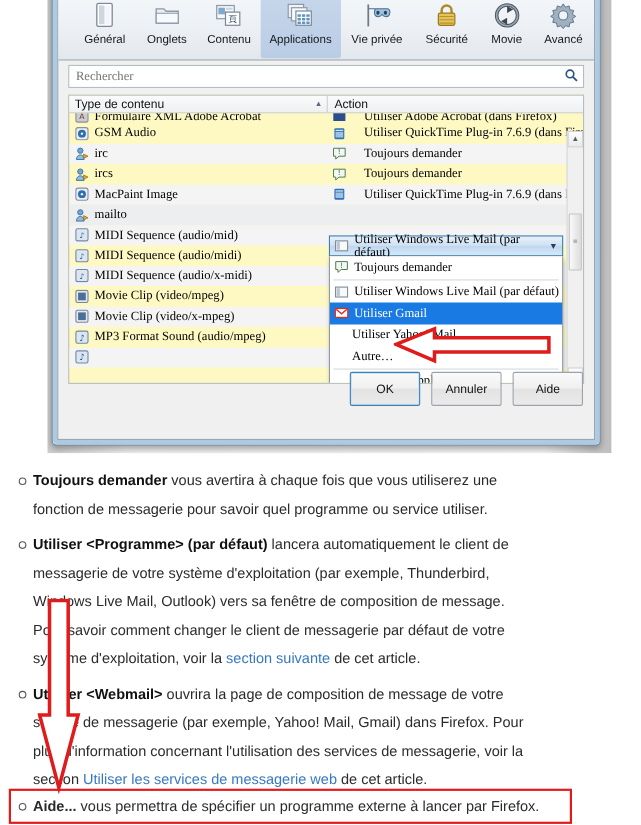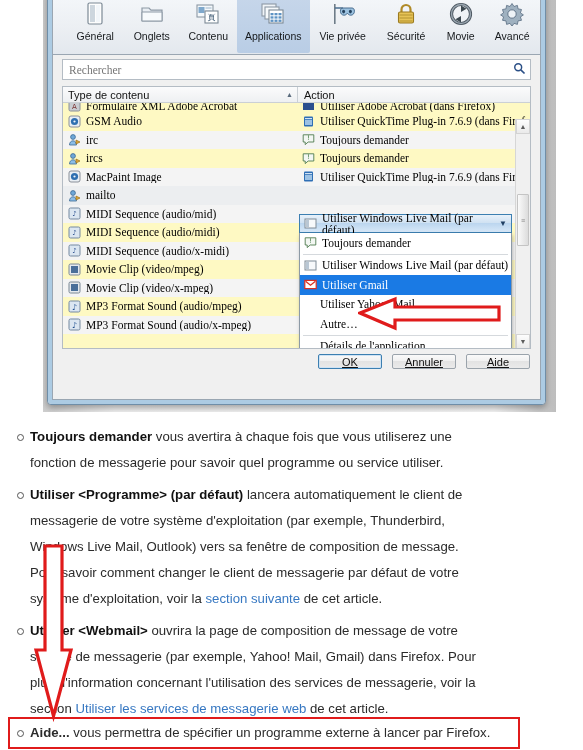--- a/index.html
+++ b/index.html
@@ -90,21 +90,21 @@
   .lhead .c2 { flex:1; padding-left:6px; display:flex; align-items:center; }
   .sortcaret { font-size:7px; color:#5a6b7d; }
 
   .lbody { position:relative; height:246px; }
   .row {
     display:flex; height:18.5px; align-items:center;
     font-family:"Liberation Serif", serif; font-size:11.5px; color:#000;
   }
   .row.alt { background:#f4f4f4; }
   .cell1 { width:235px; display:flex; align-items:center; padding-left:5px; gap:5px; overflow:hidden; white-space:nowrap;}
-  .cell2 { flex:1; display:flex; align-items:center; padding-left:4px; gap:5px; overflow:hidden; white-space:nowrap;}
+  .cell2 { flex:1; display:flex; align-items:center; padding-left:4px; gap:16px; overflow:hidden; white-space:nowrap;}
   .row.clipped { height:9px; overflow:hidden; align-items:flex-end; }
   .row.clipped .cell1, .row.clipped .cell2 { align-items:flex-end; height:18px;}
 
   .mini { width:13px; height:13px; flex:0 0 13px; display:block; }
   .combo {
     position:absolute; left:236px; width:213px; top:0; height:19px;
     border:1px solid #3c7fb1;
     background: linear-gradient(to bottom,#e8f1fa 0%,#cfe1f2 48%,#bcd6ef 50%,#d7e8f8 100%);
     display:flex; align-items:center; padding:0 4px; gap:5px;
     font-family:"Liberation Serif", serif; font-size:11.5px; color:#000;
@@ -136,24 +136,24 @@
           font-size:7px; color:#5c5c5c;
           background: linear-gradient(to bottom,#fdfdfd,#eaeaea); border:1px solid #d3d3d3;}
   .vthumb { position:absolute; left:1px; right:1px; top:75px; height:52px;
             background: linear-gradient(to right,#fafafa,#dcdcdc);
             border:1px solid #c4c4c4; border-radius:1px;
             display:flex; align-items:center; justify-content:center; font-size:7px; color:#888;}
 
   
   .btnrow { position:absolute; right:10px; bottom:30px; display:flex; gap:10px; }
   .btn {
-    width:64px; height:15px; font-size:11px; color:#111;
+    width:64px; height:31px; font-size:11px; color:#111;
     background: linear-gradient(to bottom,#fafafa 0%,#f0f0f0 48%,#e3e3e3 50%,#eaeaea 100%);
     border:1px solid #9aa3ab; border-radius:2px;
-    display:flex; align-items:center; justify-content:center;text-decoration:underline;
+    display:flex; align-items:center; justify-content:center;
   }
   .btn.def { border:1px solid #3c7fb1; box-shadow:0 0 0 1px #cfe3f4 inset; }
 
   
   .article {
     position:absolute; left:0; top:424px; width:486px;
     font-family:"Liberation Sans", sans-serif;
     font-size:13.2px; color:#2b2b2b; line-height:26px;
   }
   .bullet { position:relative; padding-left:30px; margin-bottom:6px; }
@@ -489,21 +489,20 @@
                 <span>MP3 Format Sound (audio/mpeg)</span>
               </div>
               <div class="cell2"></div>
             </div>
             <div class="row alt">
               <div class="cell1">
                 <svg class="mini" viewBox="0 0 13 13">
                     <rect x="1" y="1" width="11" height="11" rx="1.5" fill="#dbe6f1" stroke="#7489a0"></rect>
                     <text x="6.5" y="9.6" font-size="8" text-anchor="middle" fill="#1f4f8f" font-family="DejaVu Sans">♪</text>
                   </svg>
-                <span>MP3 Format Sound (audio/x-mpeg)</span>
               </div>
               <div class="cell2"></div>
             </div>
 
             <div class="combo" style="top:111px">
               <svg class="mini" viewBox="0 0 13 13">
                   <rect x="1" y="2" width="11" height="9" fill="#f7f9fb" stroke="#7f8b97"></rect>
                   <rect x="2" y="3" width="3" height="7" fill="#b9c7d4"></rect>
                 </svg>
               <span>Utiliser Windows Live Mail (par défaut)</span>

